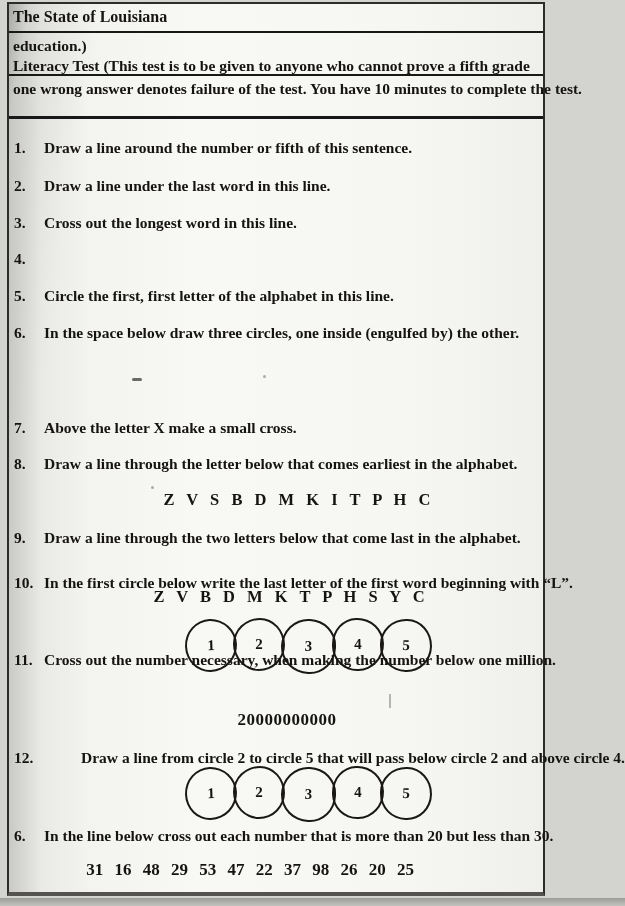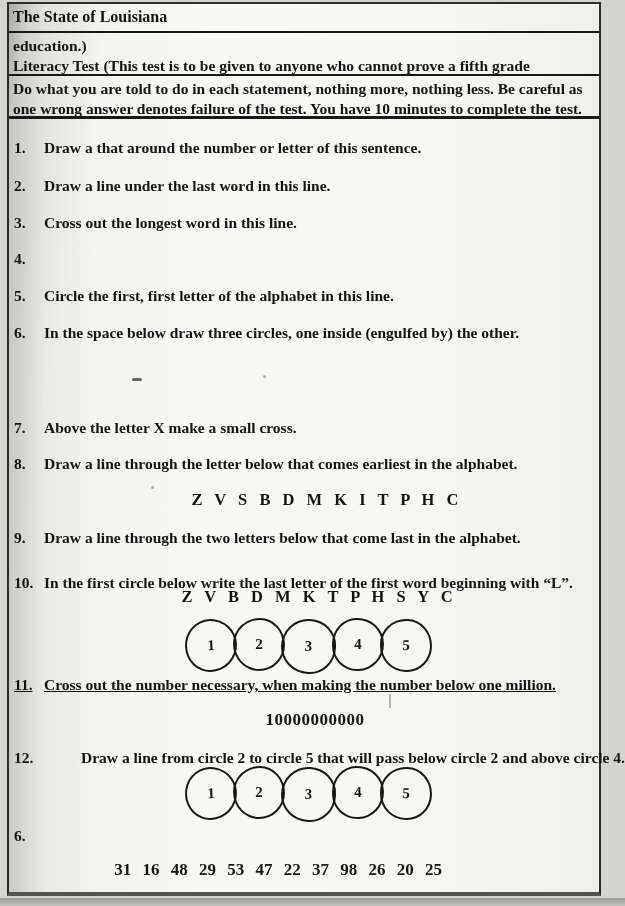--- a/index.html
+++ b/index.html
@@ -6,21 +6,21 @@
   .screen{
     position:relative;
     width:625px;height:906px;
     background:#d3d3cf;
     overflow:hidden;
     font-family:"Liberation Serif","DejaVu Serif",serif;
     color:#161412;
   }
   .page{
     position:absolute;left:7px;top:2px;
-    width:594px;height:894px;
+    width:538px;height:894px;
     box-sizing:border-box;
     border:2px solid #2e2c2a;
     border-bottom:4px solid #55534f;
     background:
       linear-gradient(100deg, rgba(120,120,116,0.38) 0%, rgba(190,190,186,0.25) 3%, rgba(255,255,255,0) 14%),
       linear-gradient(90deg, #c9c9c5 0%, #e9e9e5 6%, #f3f3f0 15%, #f8f8f5 35%, #f6f6f3 75%, #efefec 100%);
   }
   .below-strip{
     position:absolute;left:0;right:0;top:898px;height:8px;
     background:linear-gradient(#9c9c98,#c2c2be);
@@ -80,28 +80,27 @@
     <div class="hdr-title">The State of Louisiana</div>
     <div class="rule" style="top:27px;height:2px;"></div>
 
     <div class="para" style="top:32px;">
       <span>education.)</span>
       <span>Literacy Test (This test is to be given to anyone who cannot prove a fifth grade</span>
     </div>
     <div class="rule" style="top:70px;height:2px;"></div>
 
     <div class="para" style="top:75px;">
-      <span>Do what you are told to do in each statement, nothing more, nothing less. Be careful as</span>
       <span>one wrong answer denotes failure of the test. You have 10 minutes to complete the test.</span>
     </div>
     <div class="rule" style="top:112px;height:3px;"></div>
 
     <div class="q" style="top:134px;">
       <span class="qnum">1.</span>
-      <span class="qtext">Draw a that around the number or letter of this sentence.</span>
+      <span class="qtext">Draw a line around the number or fifth of this sentence.</span>
     </div>
     <div class="q" style="top:172px;">
       <span class="qnum">2.</span>
       <span class="qtext">Draw a line under the last word in this line.</span>
     </div>
     <div class="q" style="top:209px;">
       <span class="qnum">3.</span>
       <span class="qtext">Cross out the longest word in this line.</span>
     </div>
     <div class="q" style="top:245px;">
@@ -154,27 +153,27 @@
           <span>3</span>
         </span>
       <span class="circle">
           <span>4</span>
         </span>
       <span class="circle">
           <span>5</span>
         </span>
     </div>
 
-    <div class="q" style="top:671px;text-decoration:underline;">
+    <div class="q" style="top:646px;">
       <span class="qnum">11.</span>
       <span class="qtext">Cross out the number necessary, when making the number below one million.</span>
     </div>
 
     <div class="art" style="left:380px;top:690px;width:1.5px;height:14px;opacity:.35;"></div>
-    <div class="bignum" style="top:706px;padding-left:22px;">10000000000</div>
+    <div class="bignum" style="top:706px;padding-left:22px;">20000000000</div>
 
     <div class="q" style="top:744px;gap:37px;">
       <span class="qnum">12.</span>
       <span class="qtext">Draw a line from circle 2 to circle 5 that will pass below circle 2 and above circle 4.</span>
     </div>
 
     <div class="circles" style="left:176px;top:762px;">
       <span class="circle">
           <span>1</span>
         </span>
@@ -187,19 +186,20 @@
       <span class="circle">
           <span>4</span>
         </span>
       <span class="circle">
           <span>5</span>
         </span>
     </div>
 
     <div class="q" style="top:822px;">
       <span class="qnum">6.</span>
+      <span class="qtext">In the line below cross out each number that is more than 20 but less than 30.</span>
     </div>
 
     <div class="numrow" style="top:856px;padding-right:52px;">31 16 48 29 53 47 22 37 98 26 20 25</div>
 
   </div>
   <div class="below-strip"></div>
 </div>
 
 </body></html>

